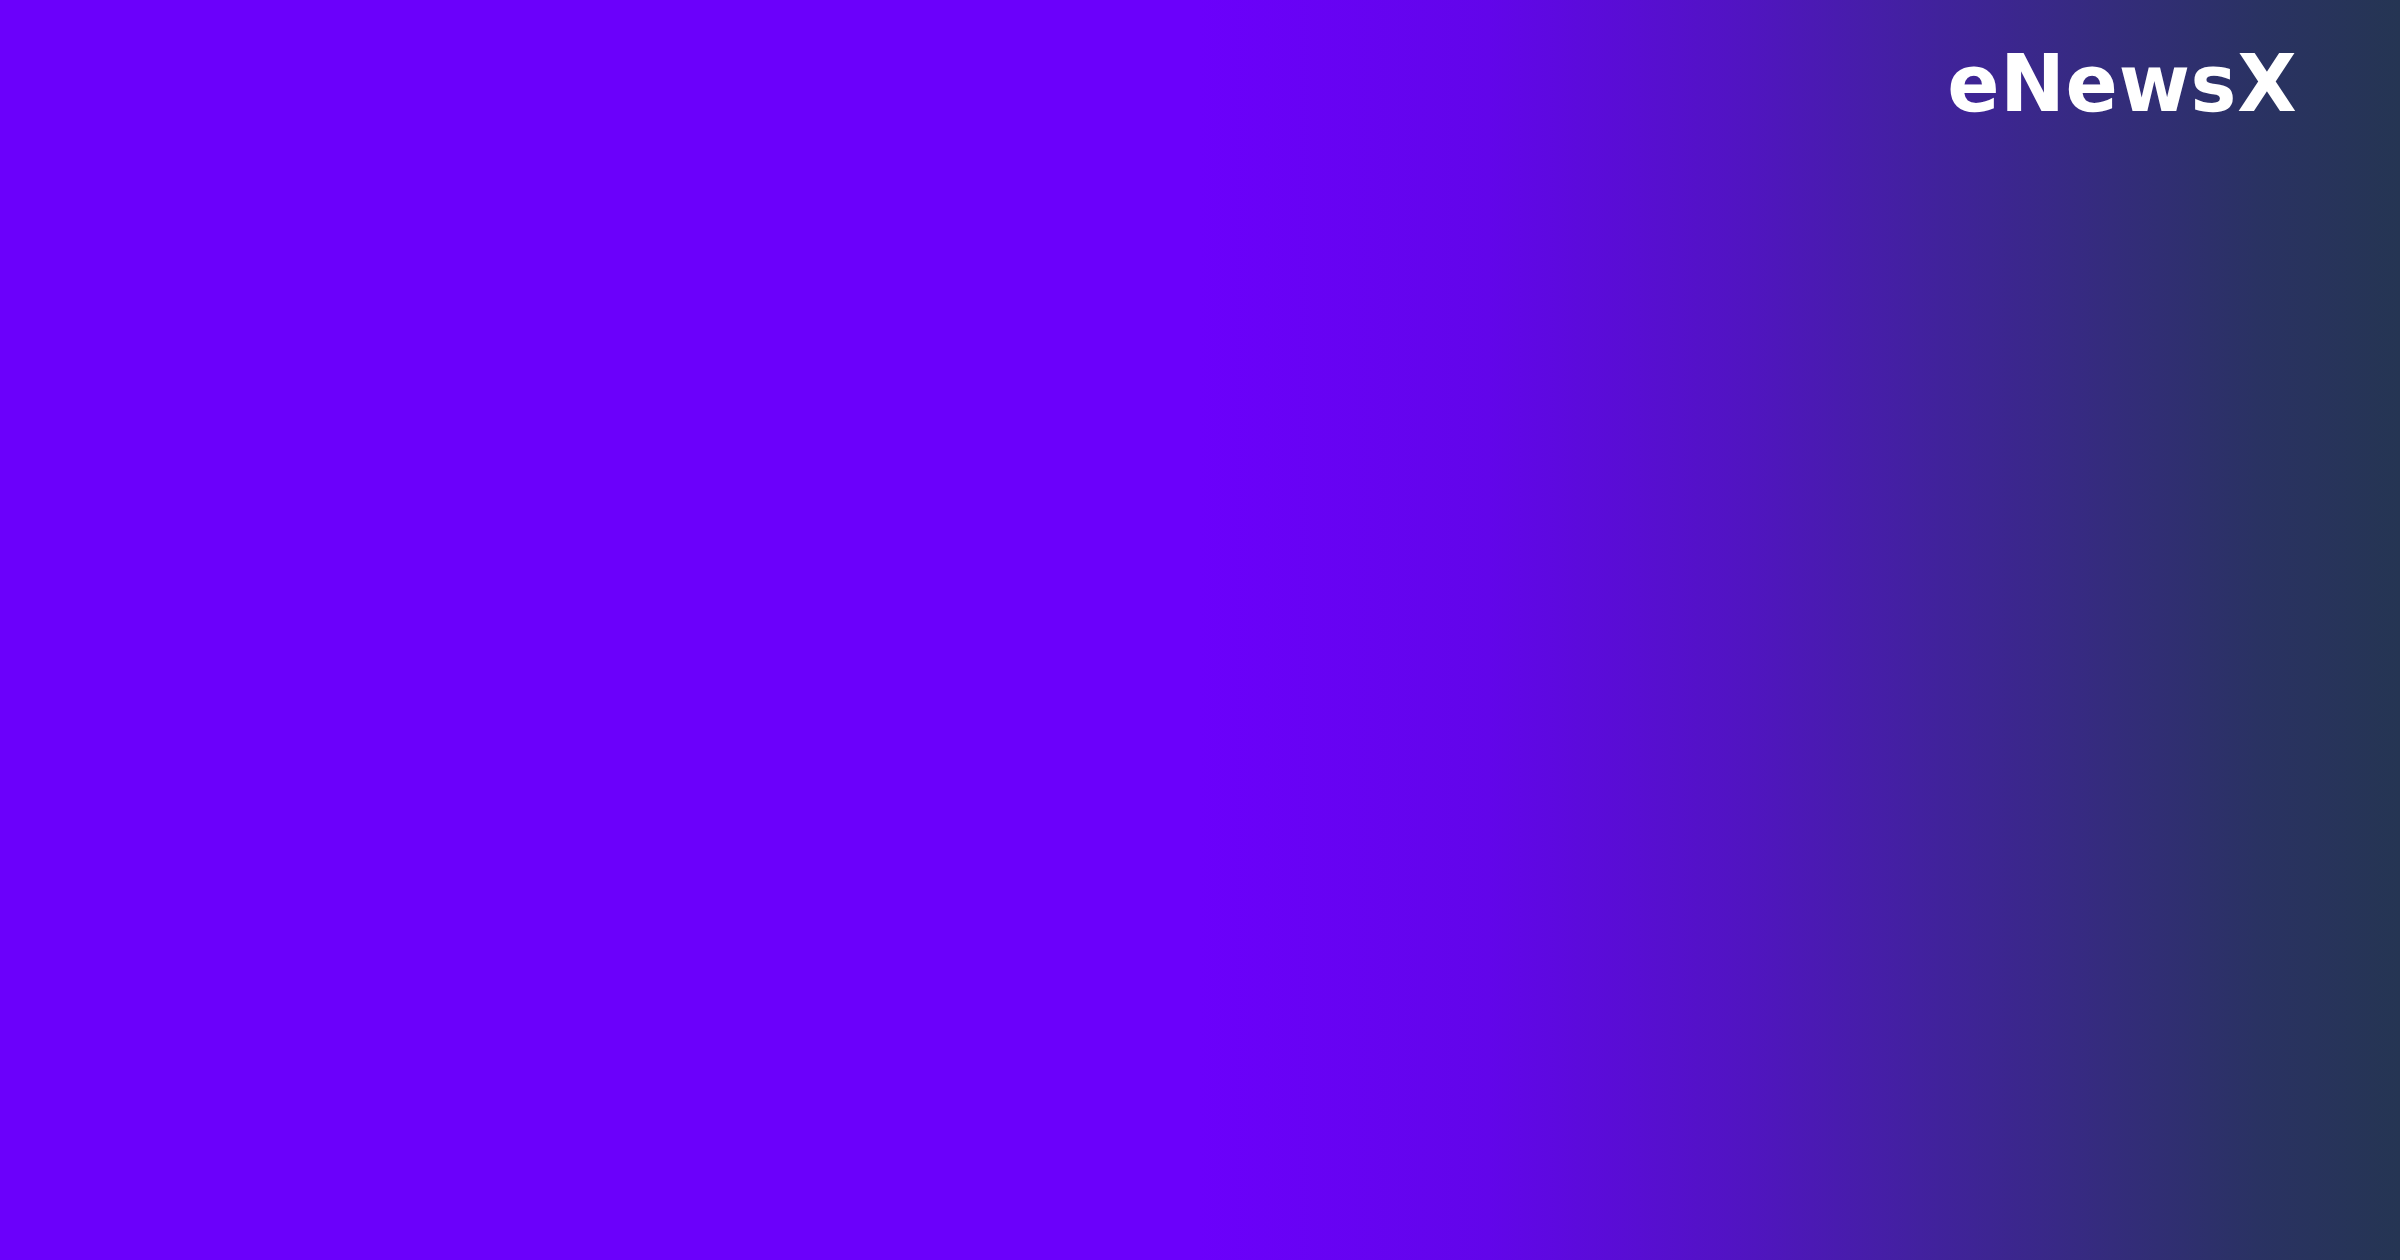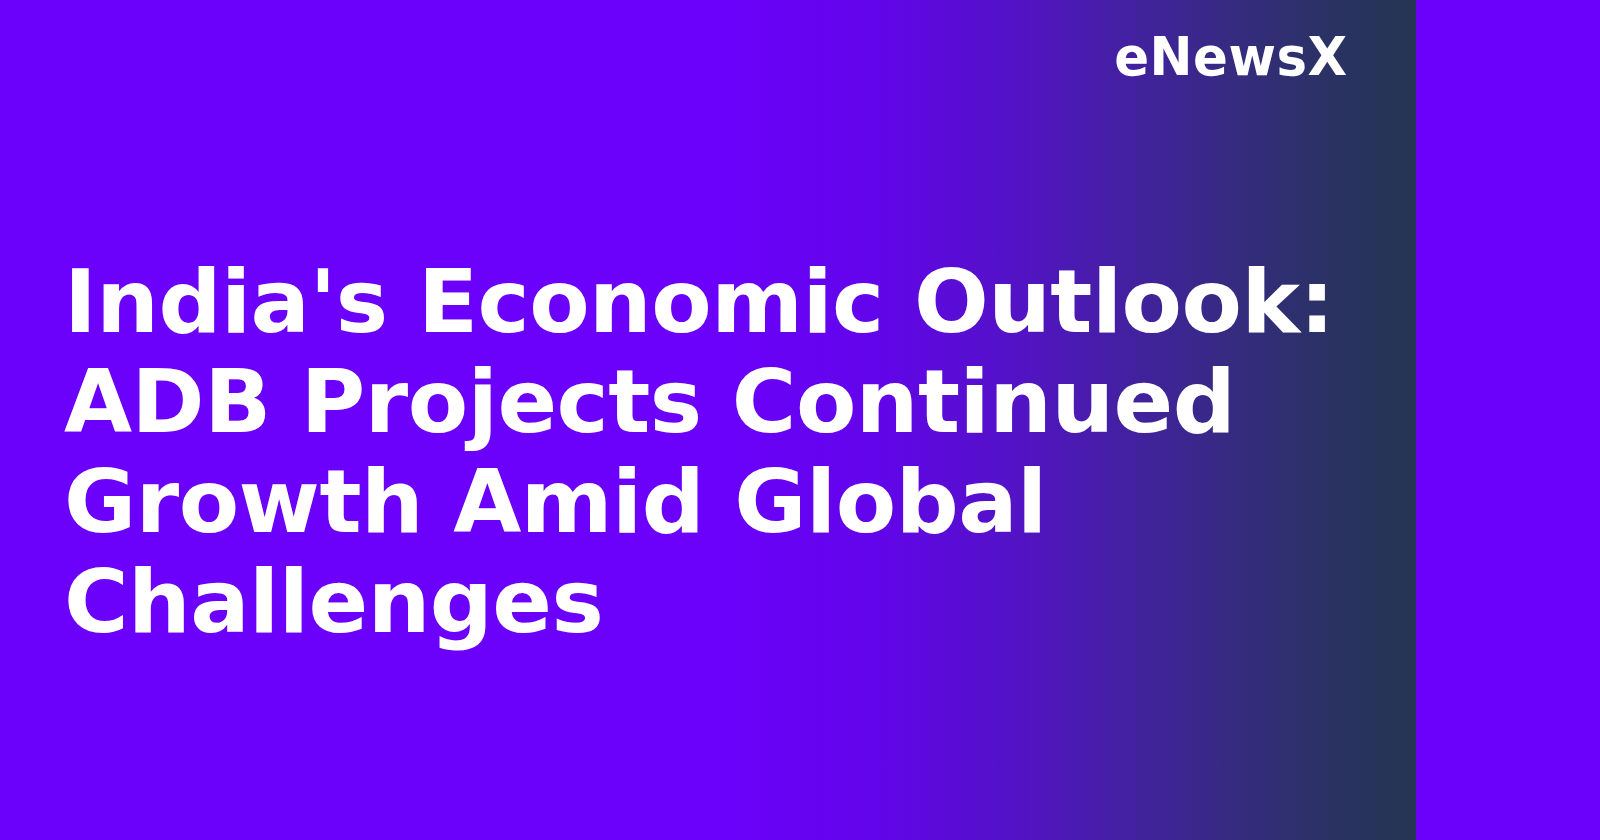--- a/index.html
+++ b/index.html
@@ -11,21 +11,21 @@
     overflow: hidden;
   }
 
   body {
     font-family: "DejaVu Sans", "Liberation Sans", sans-serif;
     background: #6B00FB;
   }
 
   .card {
     position: relative;
-    width: 1416px;
+    width: 1600px;
     height: 840px;
     overflow: hidden;
     
     background: linear-gradient(
       90deg,
       #6B00FB 0%,
       #6B00FB 50%,
       #6205EA 62%,
       #5213C4 72%,
       #42219F 80%,
@@ -77,20 +77,14 @@
 </style>
 </head>
 <body>
 
 <div class="card">
 
   <div class="brand">
     <span class="brand-wordmark">eNewsX</span>
   </div>
 
-  <div class="headline-wrap">
-    <h1 class="headline">India's Economic Outlook:
-ADB Projects Continued
-Growth Amid Global
-Challenges</h1>
-  </div>
 
 </div>
 
 </body></html>

